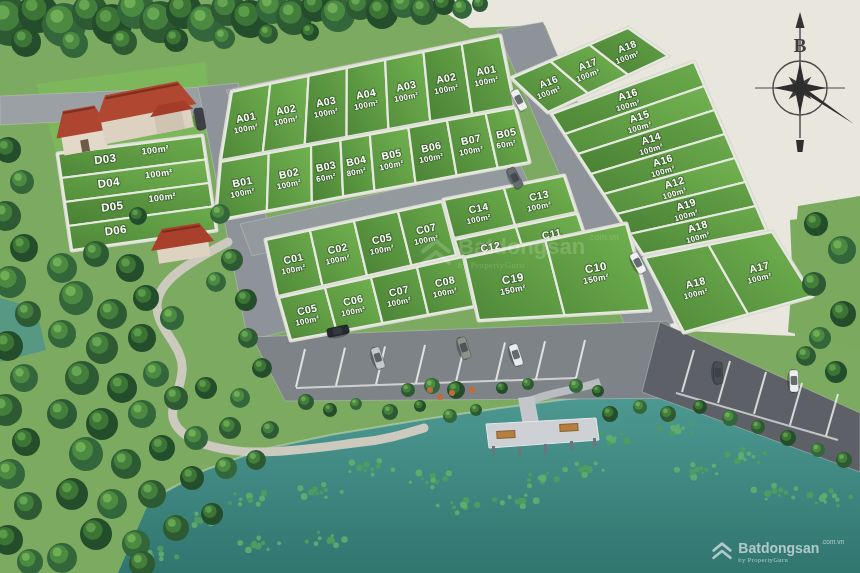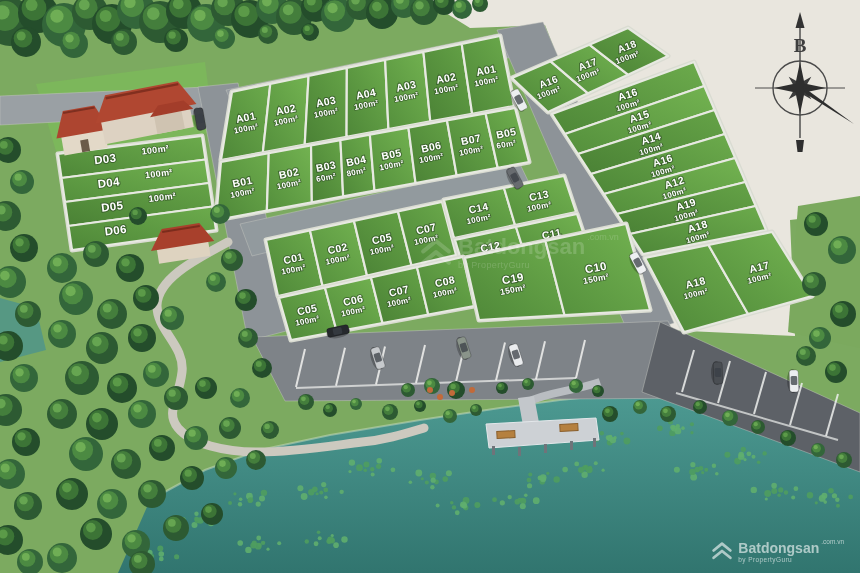--- a/index.html
+++ b/index.html
@@ -4,21 +4,21 @@
 <style>
   html,body{margin:0;padding:0;background:#222;}
   #stage{position:relative;width:860px;height:573px;overflow:hidden;
          font-family:"Liberation Sans",sans-serif;background:#7caa60;}
   #scene{position:absolute;left:0;top:0;}
   .wm{position:absolute;display:flex;align-items:center;gap:4px;color:rgba(255,255,255,0.6);}
   .wm .txt{line-height:1;}
   .wm .row1{display:flex;align-items:flex-start;gap:2px;}
   .wm .brand{font-weight:bold;}
   .wm .tld{font-weight:normal;}
-  .wm .byline{letter-spacing:.4px;}
+  .wm .byline{letter-spacing:.4px;font-family:Liberation Serif, serif;}
   #wm-br{right:16px;bottom:10px;}
   #wm-br .brand{font-size:14px;}
   #wm-br .tld{font-size:6.5px;margin-top:-2px;}
   #wm-br .byline{font-size:6.5px;margin-top:2px;}
   #wm-center{left:418px;top:236px;opacity:.30;color:rgba(255,255,255,0.55);}
   #wm-center .brand{font-size:22px;}
   #wm-center .tld{font-size:9px;margin-top:-3px;}
   #wm-center .byline{font-size:9px;margin-top:3px;}
 </style>
 </head>

